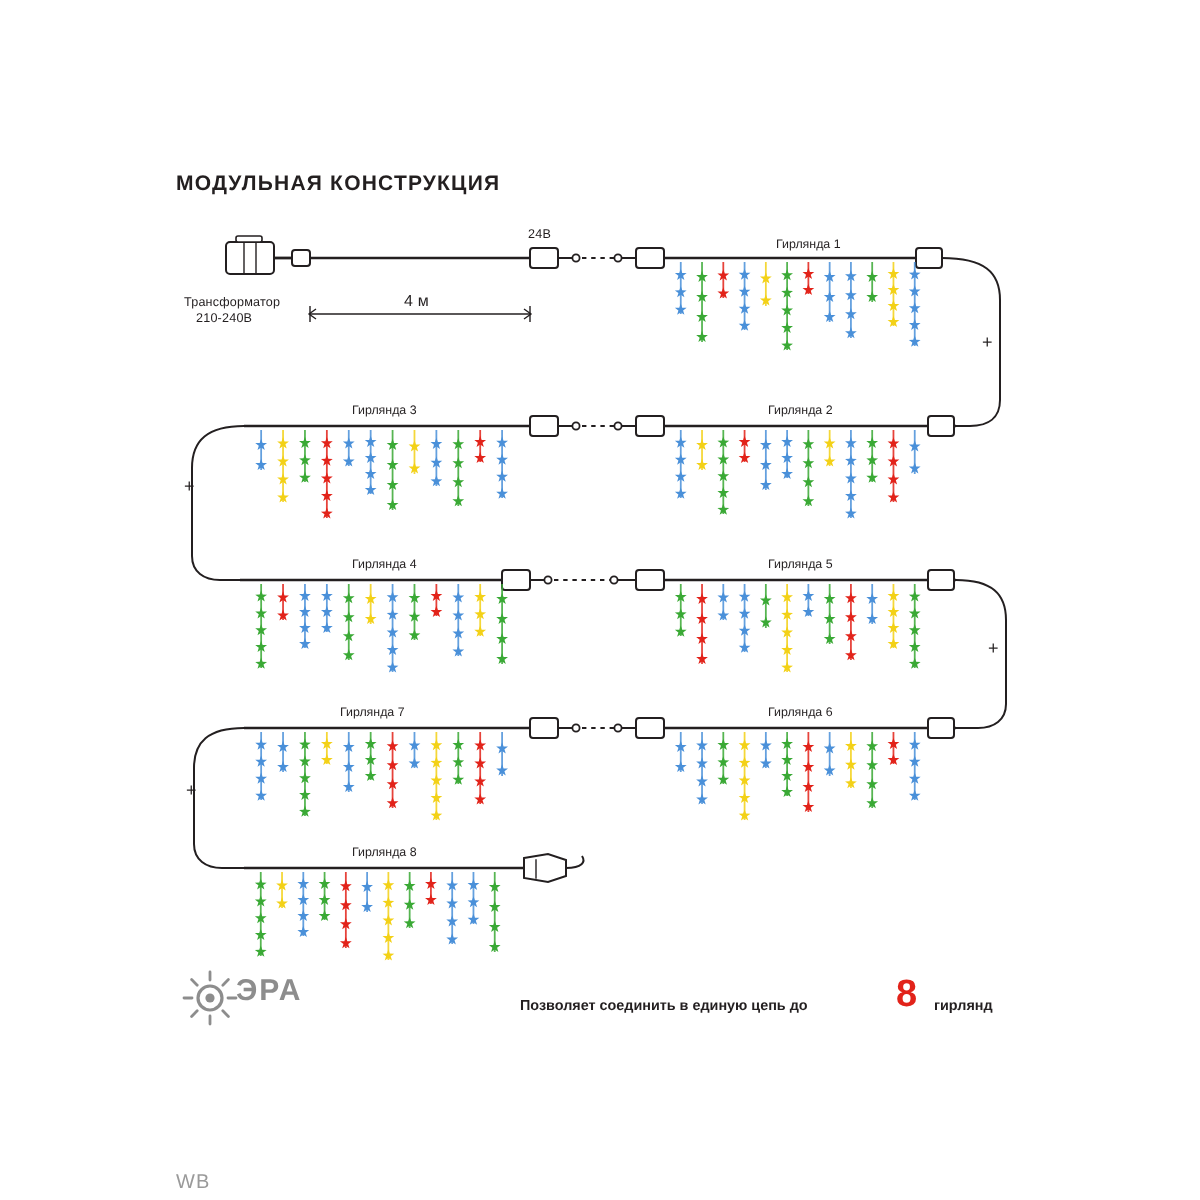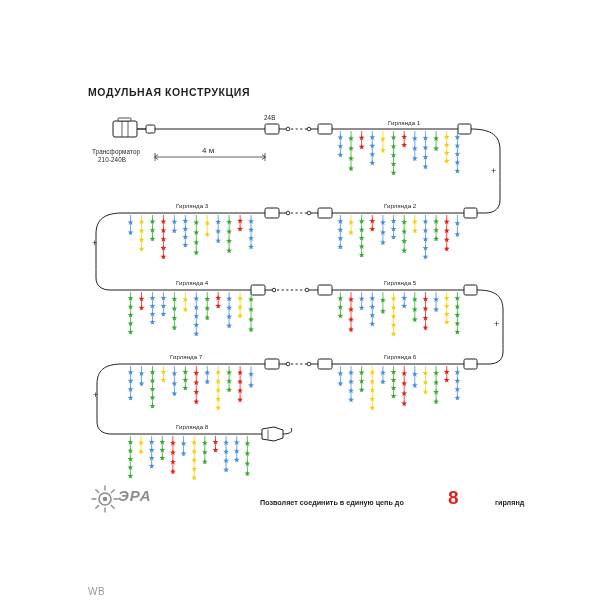--- a/index.html
+++ b/index.html
@@ -75,21 +75,20 @@
     letter-spacing: 0.5px;
   }
   .logo-text {
     position: absolute;
     left: 118px;
     top: 487px;
     font-size: 15px;
     font-weight: bold;
     color: #8d8d8d;
     letter-spacing: 1px;
-    font-style: italic;
   }
   svg {
     position: absolute;
     left: 0;
     top: 0;
   }
 </style>
 </head>
 <body>
 
@@ -653,16 +652,16 @@
       <line x1="9.8" y1="7.8" x2="12.6" y2="10.6"></line>
       <line x1="25.4" y1="23.4" x2="28.2" y2="26.2"></line>
       <line x1="28.2" y1="7.8" x2="25.4" y2="10.6"></line>
       <line x1="12.6" y1="23.4" x2="9.8" y2="26.2"></line>
     </g>
   </svg>
   <div class="logo-text">ЭРА</div>
 
   <div class="footer-text" style="left:260px; top:498px;">Позволяет соединить в единую цепь до</div>
   <div class="footer-num" style="left:448px; top:487px;">8</div>
-  <div class="footer-text" style="left:467px; top:498px;margin-left:28px;">гирлянд</div>
+  <div class="footer-text" style="left:467px; top:498px;">гирлянд</div>
 
   <div class="wb">WB</div>
 </div>
 
 </body></html>

